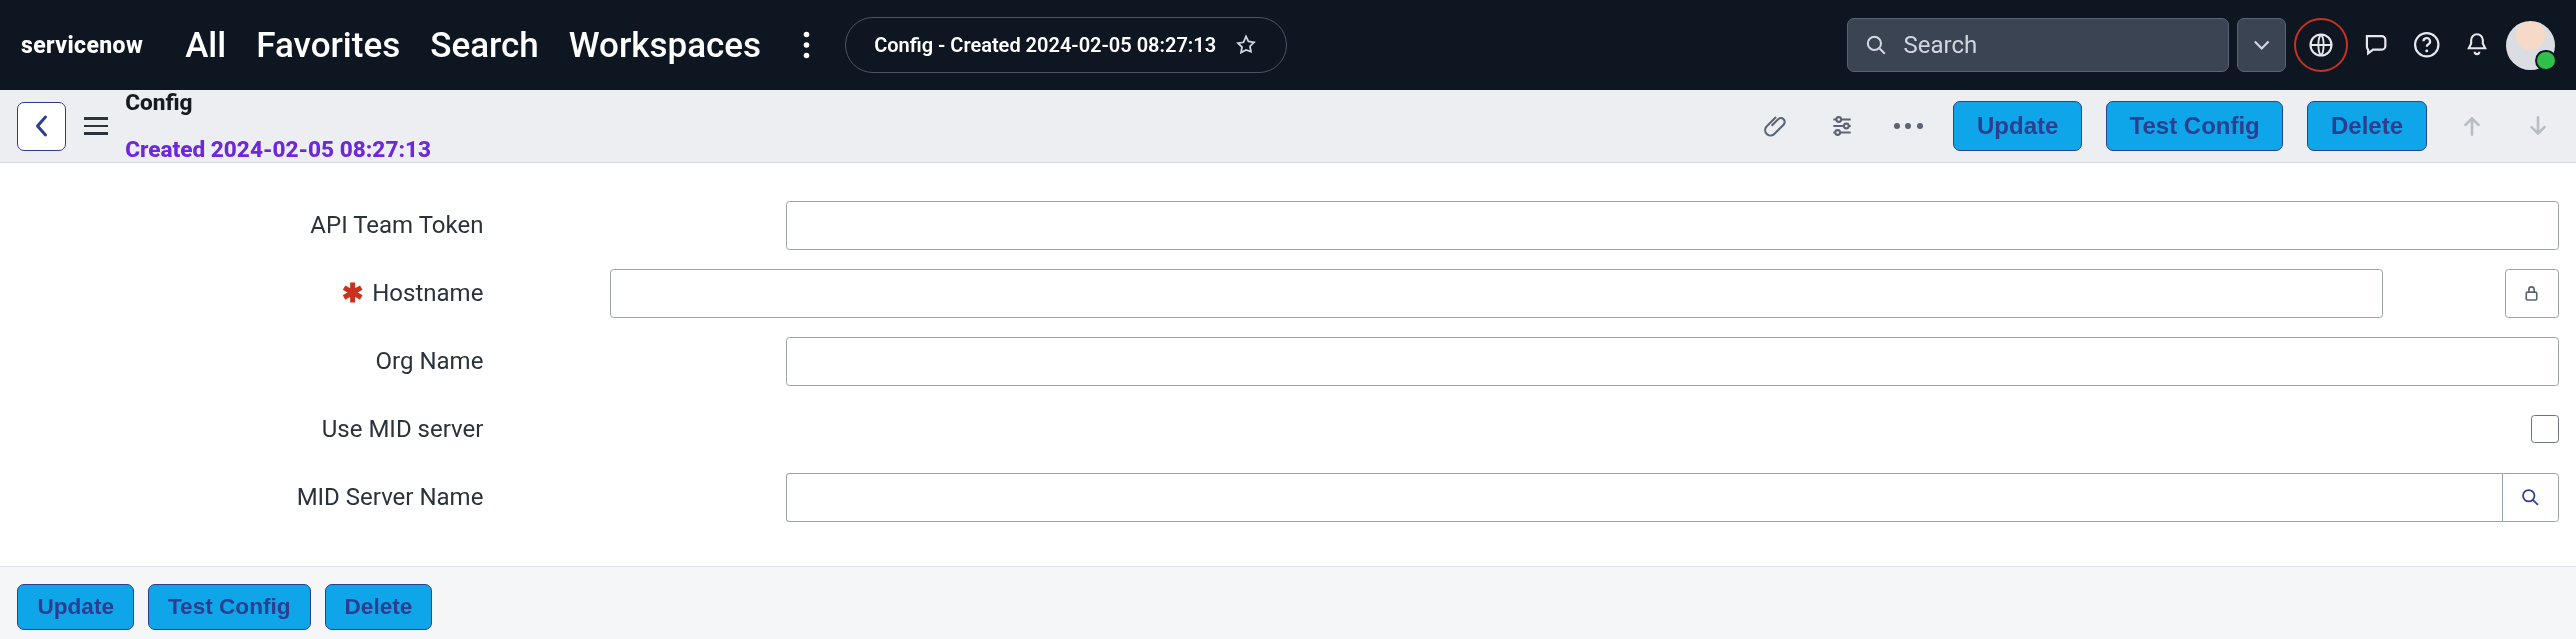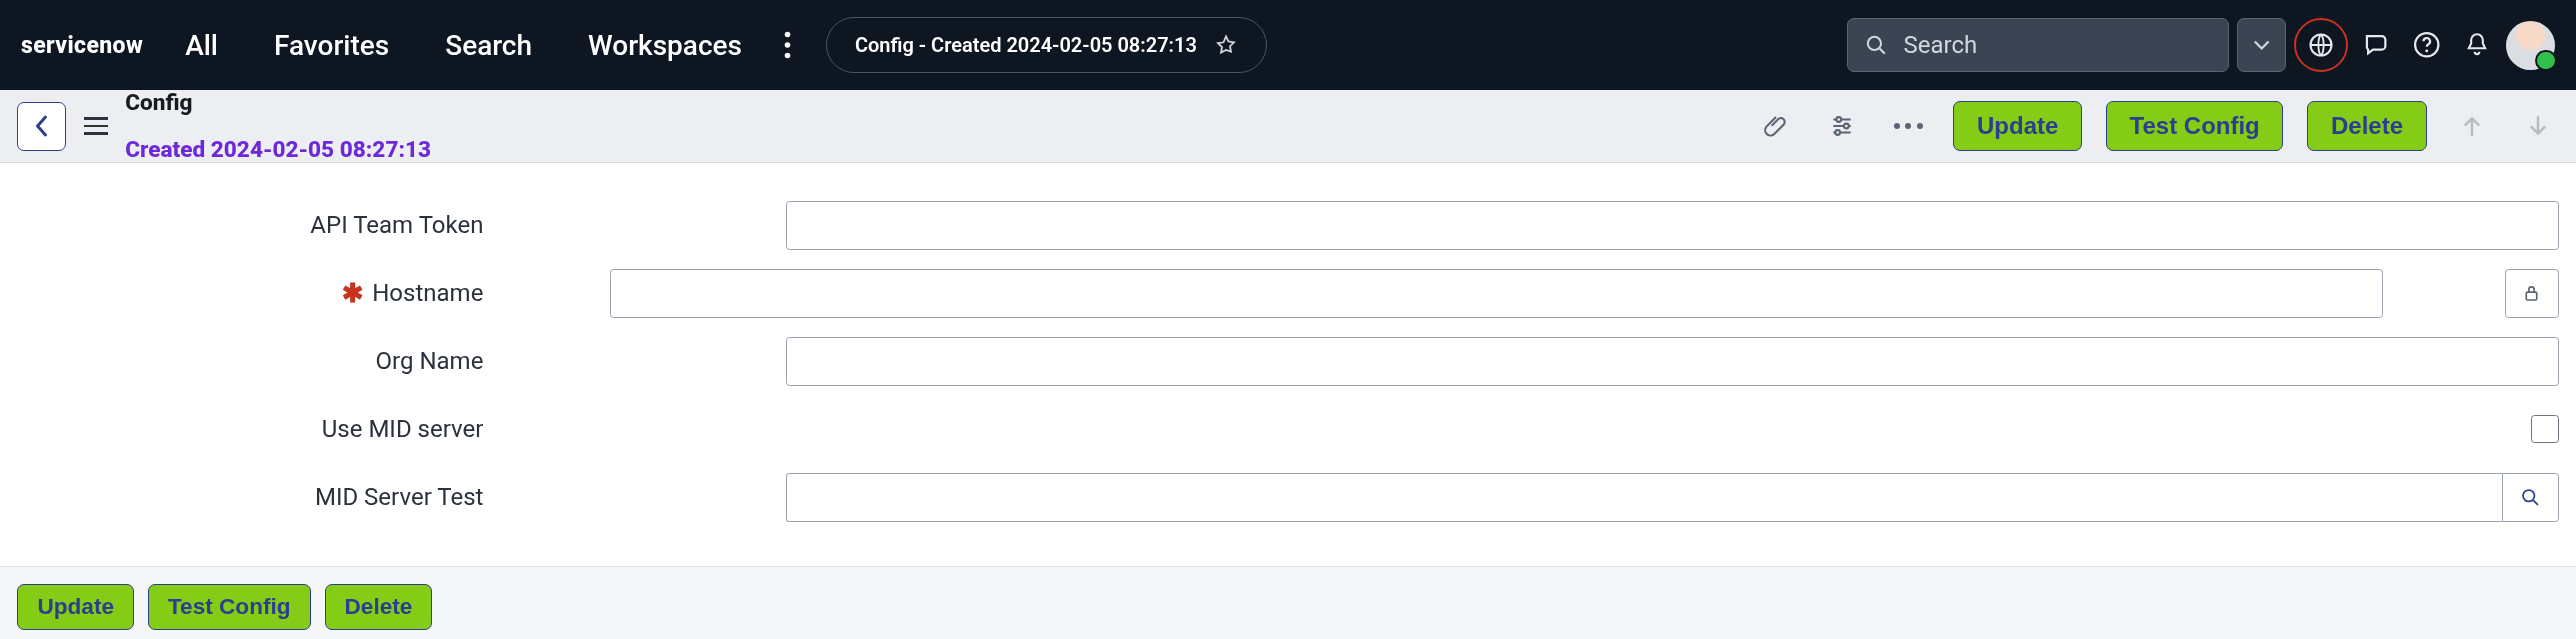--- a/index.html
+++ b/index.html
@@ -7,21 +7,21 @@
   svg { display:block; }
 
   
   .globalnav {
     display:flex; align-items:center;
     background:#0e1622; height:90px; padding:0 21px; color:#fff;
   }
   .logo { display:flex; align-items:center; gap:3.5px; margin-right:42px; }
   .logo-text { font-size:23px; font-weight:800; letter-spacing:0.4px; }
 
-  .navlinks { display:flex; align-items:center; gap:56px; font-size:28px; font-weight:500; }
+  .navlinks { display:flex; align-items:center; gap:30px; font-size:35px; font-weight:500; }
   .navlink { cursor:pointer; }
 
   .nav-kebab { margin:0 35px 0 42px; display:flex; align-items:center; justify-content:center; cursor:pointer; }
 
   .breadcrumb-pill {
     display:flex; align-items:center; gap:17.4px;
     border:1.7px solid #4a5564; border-radius:868px;
     padding:8.7px 28px; height:56px; font-size:20px; font-weight:600;
   }
 
@@ -64,21 +64,21 @@
   .record-title { display:flex; flex-direction:column; line-height:1.15;gap:21px; }
   .record-title .t1 { font-size:22.6px; font-weight:800; color:#171b22; }
   .record-title .t2 { font-size:22.6px; font-weight:800; color:#6d28d9; }
 
   .recordbar-right { margin-left:auto; display:flex; align-items:center; gap:24px; }
   .gray-icon { color:#5a6473; }
   .ellipsis-dots { display:flex; gap:5.2px; }
   .ellipsis-dots span { width:6px; height:6px; background:#5a6473; border-radius:50%; display:block; }
 
   .outline-btn {
-    border:1.7px solid #2c3e8f; color:#2c3e8f; background:#84cc16;
+    border:1.7px solid #2c3e8f; color:#2c3e8f; background:#0ea5e9;
     font-size:24px; font-weight:600; padding:10.4px 22.6px; border-radius:7px; cursor:pointer;
   }
   .outline-btn.small { font-size:22.6px; padding:8.7px 19px; }
 
   .nav-arrow { width:42px; height:42px; display:flex; align-items:center; justify-content:center; }
   .nav-arrow.disabled svg { opacity:0.35; }
 
   
   .form-area { padding:28px 17.4px 35px 17.4px; }
   .form-row { display:flex; align-items:center; height:68px;justify-content:space-between; }
@@ -273,21 +273,21 @@
 
   <div class="form-row">
     <div class="form-label">
       <span>Use MID server</span>
     </div>
     <div class="checkbox"></div>
   </div>
 
   <div class="form-row">
     <div class="form-label">
-      <span>MID Server Test</span>
+      <span>MID Server Name</span>
     </div>
     <div class="lookup-wrap">
       <input class="lookup-input" type="text" value="" style="">
       <div class="lookup-btn">
         <svg width="21" height="21" viewBox="0 0 24 24">
           <circle cx="10" cy="10" r="6.5" fill="none" stroke="#2c3e8f" stroke-width="2"></circle>
           <line x1="15" y1="15" x2="20.5" y2="20.5" stroke="#2c3e8f" stroke-width="2"></line>
         </svg>
       </div>
     </div>

